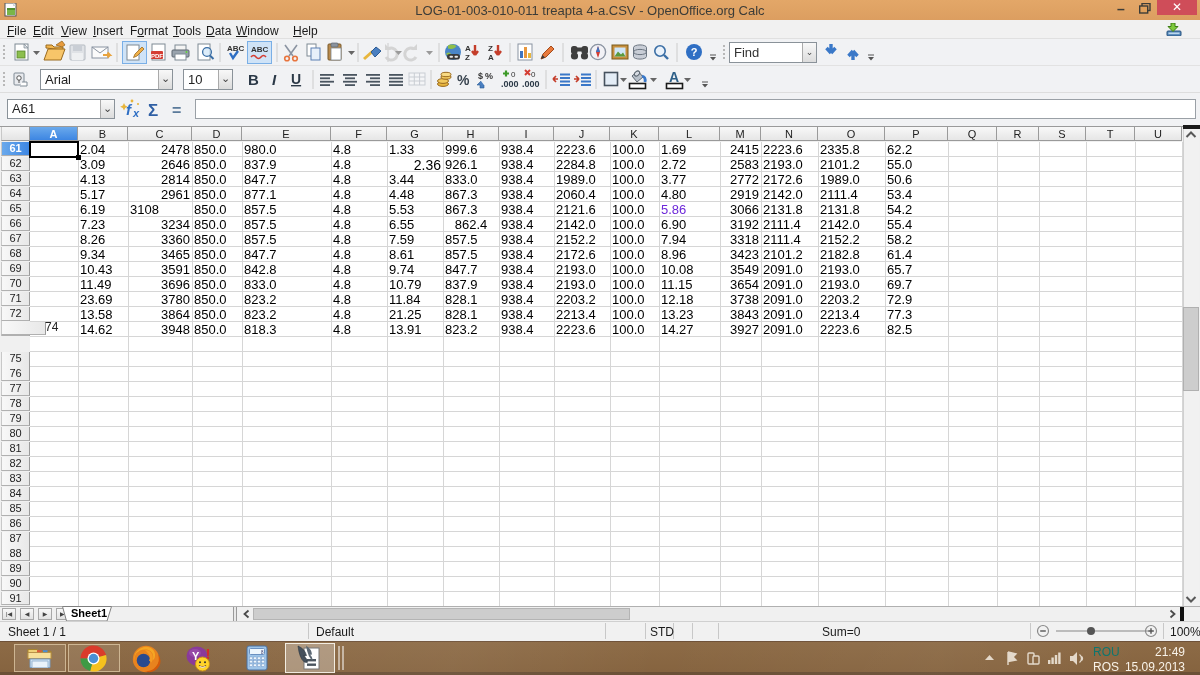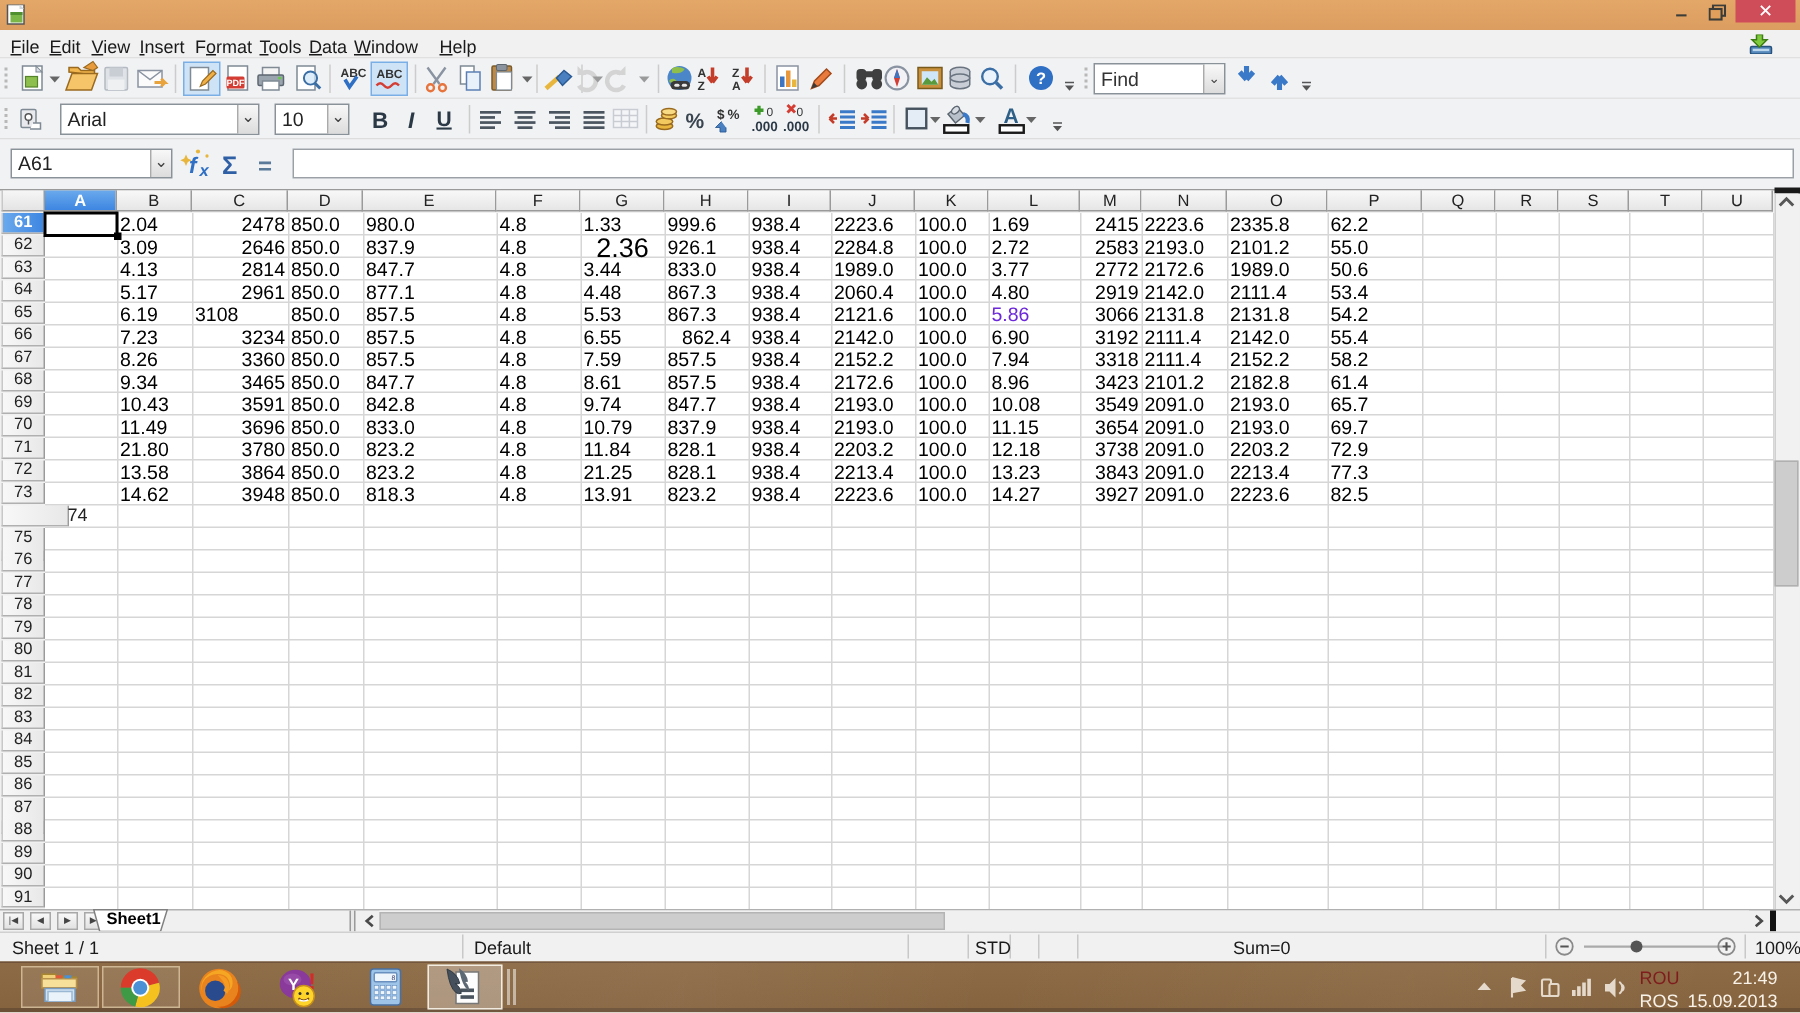--- a/index.html
+++ b/index.html
@@ -9,20 +9,21 @@
 .ct{text-align:center;}
 </style></head><body>
 <div id="scr">
 <div class="ab" style="left:0px;top:0px;width:1200px;height:20px;background:linear-gradient(#e3a768,#dc9e60);"></div>
 <svg class="ab" style="left:4px;top:3px" width="14" height="14" viewBox="0 0 14 14">
 <rect x="1" y="0" width="11" height="13" fill="#fdfdfd" stroke="#555" stroke-width="1"></rect>
 <rect x="3" y="5" width="8" height="7" fill="#7ab648"></rect>
 <rect x="3" y="5" width="8" height="2" fill="#4f8f2f"></rect>
 <path d="M9 0 l3 3 h-3 z" fill="#cfd5da"></path>
 </svg>
+<div class="ab" style="left:0px;top:3px;left:180px;width:820px;text-align:center;font-size:13px;color:#3c3c38;">LOG-01-003-010-011 treapta 4-a.CSV - OpenOffice.org Calc</div>
 <div class="ab" style="left:1117px;top:1px;font-size:14px;font-weight:bold;color:#3c3c38;">–</div>
 <svg class="ab" style="left:1139px;top:3px" width="12" height="11" viewBox="0 0 12 11">
 <rect x="3" y="0.5" width="8" height="7" fill="none" stroke="#3c3c38" stroke-width="1.4"></rect>
 <rect x="0.7" y="3" width="8" height="7" fill="#e0a05c" stroke="#3c3c38" stroke-width="1.4"></rect>
 </svg>
 <div class="ab" style="left:1157px;top:0px;width:40px;height:15px;background:#cf4d59;color:#fff;font-size:12px;text-align:center;line-height:14px;">✕</div>
 <div class="ab" style="left:0px;top:20px;width:1200px;height:19px;background:#f1f1f1;border-bottom:1px solid #e0e0e0;"></div>
 <div class="ab" style="left:7px;top:24px;font-size:12px;color:#1a1a1a;"><u>F</u>ile</div>
 <div class="ab" style="left:33px;top:24px;font-size:12px;color:#1a1a1a;"><u>E</u>dit</div>
 <div class="ab" style="left:61px;top:24px;font-size:12px;color:#1a1a1a;"><u>V</u>iew</div>
@@ -328,21 +329,21 @@
 <div class="ab ct" style="left:1px;top:187px;width:29px;height:14px;background:linear-gradient(90deg,#f8f8f8,#e8e8e8);border-right:1px solid #9a9a9a;border-bottom:1px solid #b0b0b0;border-left:1px solid #c8c8c8;color:#222;font-size:11px;line-height:13px;font-weight:normal;">64</div>
 <div class="ab ct" style="left:1px;top:202px;width:29px;height:14px;background:linear-gradient(90deg,#f8f8f8,#e8e8e8);border-right:1px solid #9a9a9a;border-bottom:1px solid #b0b0b0;border-left:1px solid #c8c8c8;color:#222;font-size:11px;line-height:13px;font-weight:normal;">65</div>
 <div class="ab ct" style="left:1px;top:217px;width:29px;height:14px;background:linear-gradient(90deg,#f8f8f8,#e8e8e8);border-right:1px solid #9a9a9a;border-bottom:1px solid #b0b0b0;border-left:1px solid #c8c8c8;color:#222;font-size:11px;line-height:13px;font-weight:normal;">66</div>
 <div class="ab ct" style="left:1px;top:232px;width:29px;height:14px;background:linear-gradient(90deg,#f8f8f8,#e8e8e8);border-right:1px solid #9a9a9a;border-bottom:1px solid #b0b0b0;border-left:1px solid #c8c8c8;color:#222;font-size:11px;line-height:13px;font-weight:normal;">67</div>
 <div class="ab ct" style="left:1px;top:247px;width:29px;height:14px;background:linear-gradient(90deg,#f8f8f8,#e8e8e8);border-right:1px solid #9a9a9a;border-bottom:1px solid #b0b0b0;border-left:1px solid #c8c8c8;color:#222;font-size:11px;line-height:13px;font-weight:normal;">68</div>
 <div class="ab ct" style="left:1px;top:262px;width:29px;height:14px;background:linear-gradient(90deg,#f8f8f8,#e8e8e8);border-right:1px solid #9a9a9a;border-bottom:1px solid #b0b0b0;border-left:1px solid #c8c8c8;color:#222;font-size:11px;line-height:13px;font-weight:normal;">69</div>
 <div class="ab ct" style="left:1px;top:277px;width:29px;height:14px;background:linear-gradient(90deg,#f8f8f8,#e8e8e8);border-right:1px solid #9a9a9a;border-bottom:1px solid #b0b0b0;border-left:1px solid #c8c8c8;color:#222;font-size:11px;line-height:13px;font-weight:normal;">70</div>
 <div class="ab ct" style="left:1px;top:292px;width:29px;height:14px;background:linear-gradient(90deg,#f8f8f8,#e8e8e8);border-right:1px solid #9a9a9a;border-bottom:1px solid #b0b0b0;border-left:1px solid #c8c8c8;color:#222;font-size:11px;line-height:13px;font-weight:normal;">71</div>
 <div class="ab ct" style="left:1px;top:307px;width:29px;height:14px;background:linear-gradient(90deg,#f8f8f8,#e8e8e8);border-right:1px solid #9a9a9a;border-bottom:1px solid #b0b0b0;border-left:1px solid #c8c8c8;color:#222;font-size:11px;line-height:13px;font-weight:normal;">72</div>
 <div class="ab ct" style="left:1px;top:322px;width:29px;height:14px;background:linear-gradient(90deg,#f8f8f8,#e8e8e8);border-right:1px solid #9a9a9a;border-bottom:1px solid #b0b0b0;border-left:1px solid #c8c8c8;color:#222;font-size:11px;line-height:13px;font-weight:normal;">73</div>
-<div class="ab ct" style="left:1px;top:337px;width:29px;height:14px;background:linear-gradient(90deg,#f8f8f8,#e8e8e8);border-right:1px solid #9a9a9a;border-bottom:1px solid #b0b0b0;border-left:1px solid #c8c8c8;color:#222;font-size:12px;line-height:13px;font-weight:normal;padding-left:43px;">74</div>
+<div class="ab ct" style="left:1px;top:321px;width:29px;height:14px;background:linear-gradient(90deg,#f8f8f8,#e8e8e8);border-right:1px solid #9a9a9a;border-bottom:1px solid #b0b0b0;border-left:1px solid #c8c8c8;color:#222;font-size:12px;line-height:13px;font-weight:normal;padding-left:43px;">74</div>
 <div class="ab ct" style="left:1px;top:352px;width:29px;height:22px;background:linear-gradient(90deg,#f8f8f8,#e8e8e8);border-right:1px solid #9a9a9a;border-bottom:1px solid #b0b0b0;border-left:1px solid #c8c8c8;color:#222;font-size:11px;line-height:13px;font-weight:normal;">75</div>
 <div class="ab ct" style="left:1px;top:367px;width:29px;height:14px;background:linear-gradient(90deg,#f8f8f8,#e8e8e8);border-right:1px solid #9a9a9a;border-bottom:1px solid #b0b0b0;border-left:1px solid #c8c8c8;color:#222;font-size:11px;line-height:13px;font-weight:normal;">76</div>
 <div class="ab ct" style="left:1px;top:382px;width:29px;height:14px;background:linear-gradient(90deg,#f8f8f8,#e8e8e8);border-right:1px solid #9a9a9a;border-bottom:1px solid #b0b0b0;border-left:1px solid #c8c8c8;color:#222;font-size:11px;line-height:13px;font-weight:normal;">77</div>
 <div class="ab ct" style="left:1px;top:397px;width:29px;height:14px;background:linear-gradient(90deg,#f8f8f8,#e8e8e8);border-right:1px solid #9a9a9a;border-bottom:1px solid #b0b0b0;border-left:1px solid #c8c8c8;color:#222;font-size:11px;line-height:13px;font-weight:normal;">78</div>
 <div class="ab ct" style="left:1px;top:412px;width:29px;height:14px;background:linear-gradient(90deg,#f8f8f8,#e8e8e8);border-right:1px solid #9a9a9a;border-bottom:1px solid #b0b0b0;border-left:1px solid #c8c8c8;color:#222;font-size:11px;line-height:13px;font-weight:normal;">79</div>
 <div class="ab ct" style="left:1px;top:427px;width:29px;height:14px;background:linear-gradient(90deg,#f8f8f8,#e8e8e8);border-right:1px solid #9a9a9a;border-bottom:1px solid #b0b0b0;border-left:1px solid #c8c8c8;color:#222;font-size:11px;line-height:13px;font-weight:normal;">80</div>
 <div class="ab ct" style="left:1px;top:442px;width:29px;height:14px;background:linear-gradient(90deg,#f8f8f8,#e8e8e8);border-right:1px solid #9a9a9a;border-bottom:1px solid #b0b0b0;border-left:1px solid #c8c8c8;color:#222;font-size:11px;line-height:13px;font-weight:normal;">81</div>
 <div class="ab ct" style="left:1px;top:457px;width:29px;height:14px;background:linear-gradient(90deg,#f8f8f8,#e8e8e8);border-right:1px solid #9a9a9a;border-bottom:1px solid #b0b0b0;border-left:1px solid #c8c8c8;color:#222;font-size:11px;line-height:13px;font-weight:normal;">82</div>
 <div class="ab ct" style="left:1px;top:472px;width:29px;height:14px;background:linear-gradient(90deg,#f8f8f8,#e8e8e8);border-right:1px solid #9a9a9a;border-bottom:1px solid #b0b0b0;border-left:1px solid #c8c8c8;color:#222;font-size:11px;line-height:13px;font-weight:normal;">83</div>
 <div class="ab ct" style="left:1px;top:487px;width:29px;height:14px;background:linear-gradient(90deg,#f8f8f8,#e8e8e8);border-right:1px solid #9a9a9a;border-bottom:1px solid #b0b0b0;border-left:1px solid #c8c8c8;color:#222;font-size:11px;line-height:13px;font-weight:normal;">84</div>
@@ -417,21 +418,21 @@
 <div class="ab" style="left:661px;top:143px;width:57px;height:13px;font-size:13px;color:#000;text-align:left;line-height:14px;">1.69</div>
 <div class="ab" style="left:722px;top:143px;width:37px;height:13px;font-size:13px;color:#000;text-align:right;line-height:14px;">2415</div>
 <div class="ab" style="left:763px;top:143px;width:53px;height:13px;font-size:13px;color:#000;text-align:left;line-height:14px;">2223.6</div>
 <div class="ab" style="left:820px;top:143px;width:63px;height:13px;font-size:13px;color:#000;text-align:left;line-height:14px;">2335.8</div>
 <div class="ab" style="left:887px;top:143px;width:59px;height:13px;font-size:13px;color:#000;text-align:left;line-height:14px;">62.2</div>
 <div class="ab" style="left:80px;top:158px;width:46px;height:13px;font-size:13px;color:#000;text-align:left;line-height:14px;">3.09</div>
 <div class="ab" style="left:130px;top:158px;width:60px;height:13px;font-size:13px;color:#000;text-align:right;line-height:14px;">2646</div>
 <div class="ab" style="left:194px;top:158px;width:46px;height:13px;font-size:13px;color:#000;text-align:left;line-height:14px;">850.0</div>
 <div class="ab" style="left:244px;top:158px;width:85px;height:13px;font-size:13px;color:#000;text-align:left;line-height:14px;">837.9</div>
 <div class="ab" style="left:333px;top:158px;width:52px;height:13px;font-size:13px;color:#000;text-align:left;line-height:14px;">4.8</div>
-<div class="ab" style="left:389px;top:158px;width:52px;height:13px;font-size:18px;color:#000;text-align:center;line-height:14px;">2.36</div>
+<div class="ab" style="left:389px;top:158px;width:52px;height:13px;font-size:14px;color:#000;text-align:right;line-height:14px;">2.36</div>
 <div class="ab" style="left:445px;top:158px;width:52px;height:13px;font-size:13px;color:#000;text-align:left;line-height:14px;">926.1</div>
 <div class="ab" style="left:501px;top:158px;width:51px;height:13px;font-size:13px;color:#000;text-align:left;line-height:14px;">938.4</div>
 <div class="ab" style="left:556px;top:158px;width:52px;height:13px;font-size:13px;color:#000;text-align:left;line-height:14px;">2284.8</div>
 <div class="ab" style="left:612px;top:158px;width:45px;height:13px;font-size:13px;color:#000;text-align:left;line-height:14px;">100.0</div>
 <div class="ab" style="left:661px;top:158px;width:57px;height:13px;font-size:13px;color:#000;text-align:left;line-height:14px;">2.72</div>
 <div class="ab" style="left:722px;top:158px;width:37px;height:13px;font-size:13px;color:#000;text-align:right;line-height:14px;">2583</div>
 <div class="ab" style="left:763px;top:158px;width:53px;height:13px;font-size:13px;color:#000;text-align:left;line-height:14px;">2193.0</div>
 <div class="ab" style="left:820px;top:158px;width:63px;height:13px;font-size:13px;color:#000;text-align:left;line-height:14px;">2101.2</div>
 <div class="ab" style="left:887px;top:158px;width:59px;height:13px;font-size:13px;color:#000;text-align:left;line-height:14px;">55.0</div>
 <div class="ab" style="left:80px;top:173px;width:46px;height:13px;font-size:13px;color:#000;text-align:left;line-height:14px;">4.13</div>
@@ -547,21 +548,21 @@
 <div class="ab" style="left:389px;top:278px;width:52px;height:13px;font-size:13px;color:#000;text-align:left;line-height:14px;">10.79</div>
 <div class="ab" style="left:445px;top:278px;width:52px;height:13px;font-size:13px;color:#000;text-align:left;line-height:14px;">837.9</div>
 <div class="ab" style="left:501px;top:278px;width:51px;height:13px;font-size:13px;color:#000;text-align:left;line-height:14px;">938.4</div>
 <div class="ab" style="left:556px;top:278px;width:52px;height:13px;font-size:13px;color:#000;text-align:left;line-height:14px;">2193.0</div>
 <div class="ab" style="left:612px;top:278px;width:45px;height:13px;font-size:13px;color:#000;text-align:left;line-height:14px;">100.0</div>
 <div class="ab" style="left:661px;top:278px;width:57px;height:13px;font-size:13px;color:#000;text-align:left;line-height:14px;">11.15</div>
 <div class="ab" style="left:722px;top:278px;width:37px;height:13px;font-size:13px;color:#000;text-align:right;line-height:14px;">3654</div>
 <div class="ab" style="left:763px;top:278px;width:53px;height:13px;font-size:13px;color:#000;text-align:left;line-height:14px;">2091.0</div>
 <div class="ab" style="left:820px;top:278px;width:63px;height:13px;font-size:13px;color:#000;text-align:left;line-height:14px;">2193.0</div>
 <div class="ab" style="left:887px;top:278px;width:59px;height:13px;font-size:13px;color:#000;text-align:left;line-height:14px;">69.7</div>
-<div class="ab" style="left:80px;top:293px;width:46px;height:13px;font-size:13px;color:#000;text-align:left;line-height:14px;">21.80</div>
+<div class="ab" style="left:80px;top:293px;width:46px;height:13px;font-size:13px;color:#000;text-align:left;line-height:14px;">23.69</div>
 <div class="ab" style="left:130px;top:293px;width:60px;height:13px;font-size:13px;color:#000;text-align:right;line-height:14px;">3780</div>
 <div class="ab" style="left:194px;top:293px;width:46px;height:13px;font-size:13px;color:#000;text-align:left;line-height:14px;">850.0</div>
 <div class="ab" style="left:244px;top:293px;width:85px;height:13px;font-size:13px;color:#000;text-align:left;line-height:14px;">823.2</div>
 <div class="ab" style="left:333px;top:293px;width:52px;height:13px;font-size:13px;color:#000;text-align:left;line-height:14px;">4.8</div>
 <div class="ab" style="left:389px;top:293px;width:52px;height:13px;font-size:13px;color:#000;text-align:left;line-height:14px;">11.84</div>
 <div class="ab" style="left:445px;top:293px;width:52px;height:13px;font-size:13px;color:#000;text-align:left;line-height:14px;">828.1</div>
 <div class="ab" style="left:501px;top:293px;width:51px;height:13px;font-size:13px;color:#000;text-align:left;line-height:14px;">938.4</div>
 <div class="ab" style="left:556px;top:293px;width:52px;height:13px;font-size:13px;color:#000;text-align:left;line-height:14px;">2203.2</div>
 <div class="ab" style="left:612px;top:293px;width:45px;height:13px;font-size:13px;color:#000;text-align:left;line-height:14px;">100.0</div>
 <div class="ab" style="left:661px;top:293px;width:57px;height:13px;font-size:13px;color:#000;text-align:left;line-height:14px;">12.18</div>
@@ -726,16 +727,16 @@
 <rect x="53" y="8" width="6" height="8" rx="1" fill="#8d6b46" stroke="#f4ede2" stroke-width="1.4"></rect>
 <g fill="#f4ede2">
         <rect x="68" y="12" width="2.4" height="4"></rect>
         <rect x="71.4" y="9.5" width="2.4" height="6.5"></rect>
         <rect x="74.8" y="7" width="2.4" height="9"></rect>
         <rect x="78.2" y="4.5" width="2.4" height="11.5"></rect>
       </g>
 <path d="M90 8 h3 l4 -4 v13 l-4 -4 h-3 z" fill="#f4ede2"></path>
 <path d="M99.5 6.5 a5 5 0 0 1 0 8 M101.5 8.5 a2.5 2.5 0 0 1 0 4" fill="none" stroke="#f4ede2" stroke-width="1.3"></path>
 </svg>
-<div class="ab" style="left:1093px;top:645px;font-size:12px;color:#7f1d1d;">ROU</div>
+<div class="ab" style="left:1093px;top:645px;font-size:12px;color:#0f766e;">ROU</div>
 <div class="ab" style="left:1093px;top:660px;font-size:12px;color:#f8f2e8;">ROS</div>
 <div class="ab" style="left:1140px;top:645px;font-size:12px;color:#f8f2e8;width:45px;text-align:right;">21:49</div>
 <div class="ab" style="left:1108px;top:660px;font-size:12px;color:#f8f2e8;width:77px;text-align:right;">15.09.2013</div>
 </div>
 </body></html>

